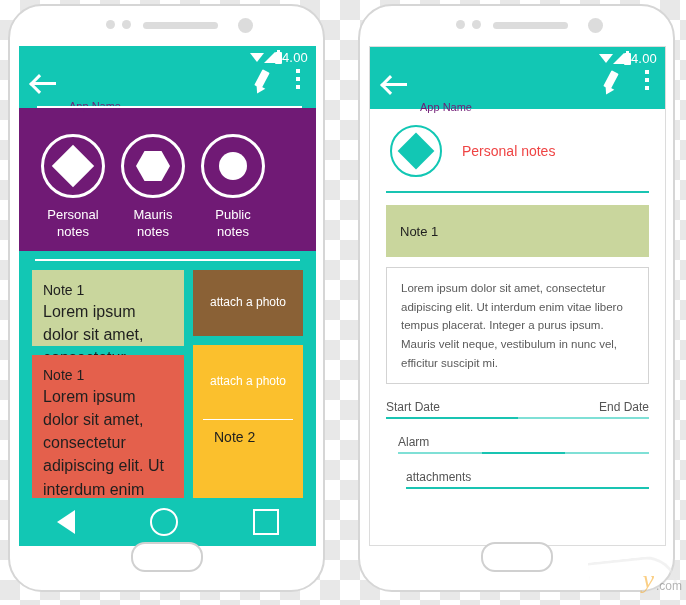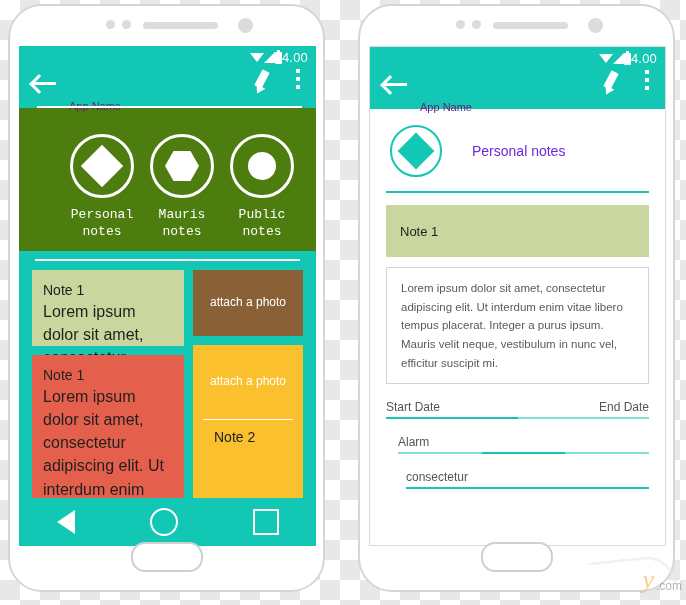--- a/index.html
+++ b/index.html
@@ -56,21 +56,21 @@
                      transform:rotate(28deg);border-radius:1px;}
   .pencil-icon .tip{position:absolute;left:4px;top:18px;width:0;height:0;
                     border-left:5px solid transparent;border-right:5px solid transparent;
                     border-top:8px solid #fff;transform:rotate(28deg);}
   .kebab-icon{position:absolute;right:16px;top:23px;width:4px;}
   .kebab-icon i{display:block;width:4px;height:4px;background:#fff;margin-bottom:4px;}
 
   .appbar-rule{position:absolute;left:18px;right:14px;bottom:0;height:2px;background:#ffffff;}
 
   
-  .cat-row{display:flex;justify-content:flex-end;padding:26px 14px 10px 14px;background:#4d7c0f;font-family:Liberation Mono, monospace;}
+  .cat-row{display:flex;justify-content:flex-start;padding:26px 14px 10px 14px;background:#701a75;}
   .cat{width:80px;text-align:center;}
   .cat-circle{width:58px;height:58px;border:3px solid #ffffff;border-radius:50%;margin:0 auto;
               display:flex;align-items:center;justify-content:center;}
   .shape-diamond{width:30px;height:30px;background:#fff;transform:rotate(45deg);}
   .shape-hex{width:34px;height:30px;background:#fff;
              clip-path:polygon(25% 0,75% 0,100% 50%,75% 100%,25% 100%,0 50%);}
   .shape-circle{width:28px;height:28px;background:#fff;border-radius:50%;}
   .cat-label{margin-top:9px;font-size:13px;color:#ffffff;line-height:1.3;}
   .cat-rule{margin:8px 16px 0 16px;height:2px;background:#ffffff;}
 
@@ -96,21 +96,21 @@
   .nav-back{width:0;height:0;border-top:12px solid transparent;border-bottom:12px solid transparent;
             border-right:18px solid #ffffff;}
   .nav-home{width:24px;height:24px;border:2.5px solid #ffffff;border-radius:50%;}
   .nav-recent{width:22px;height:22px;border:2.5px solid #ffffff;}
 
   
   .rp-head{display:flex;align-items:center;padding:16px 20px 0 20px;}
   .rp-circle{width:48px;height:48px;border:2.5px solid #12c7b4;border-radius:50%;
              display:flex;align-items:center;justify-content:center;flex:none;}
   .rp-diamond{width:26px;height:26px;background:#12c7b4;transform:rotate(45deg);}
-  .rp-head-label{margin-left:30px;font-size:14px;color:#6d28d9;}
+  .rp-head-label{margin-left:20px;font-size:14px;color:#ef4444;}
   .rp-rule{margin:14px 16px 0 16px;height:2px;background:#19c4b2;}
   .rp-noteband{margin:12px 16px 0 16px;background:#c9d69d;height:52px;display:flex;align-items:center;}
   .rp-noteband span{margin-left:14px;font-size:13px;color:#1f1f1f;}
   .rp-textbox{margin:10px 16px 0 16px;border:1px solid #d3d3d3;box-sizing:border-box;padding:11px 14px;}
   .rp-textbox p{margin:0;font-size:11.5px;line-height:1.62;color:#5a5a5a;}
 
   .field{margin:0 16px;position:relative;padding-top:16px;}
   .field-row{display:flex;justify-content:space-between;align-items:flex-end;}
   .field-label{font-size:12px;color:#555555;}
   .field-line{height:2px;margin-top:3px;display:flex;}
@@ -293,21 +293,21 @@
       </div>
       <div class="field-line">
         <span class="seg-light"></span>
           <span class="seg-dark"></span>
           <span class="seg-light"></span>
       </div>
     </div>
 
     <div class="field field-indent2">
       <div class="field-row">
-        <span class="field-label">consectetur</span>
+        <span class="field-label">attachments</span>
       </div>
       <div class="field-line">
         <span class="seg-dark"></span>
       </div>
     </div>
 
   </div>
 
   <div class="home-btn"></div>
 </div>

